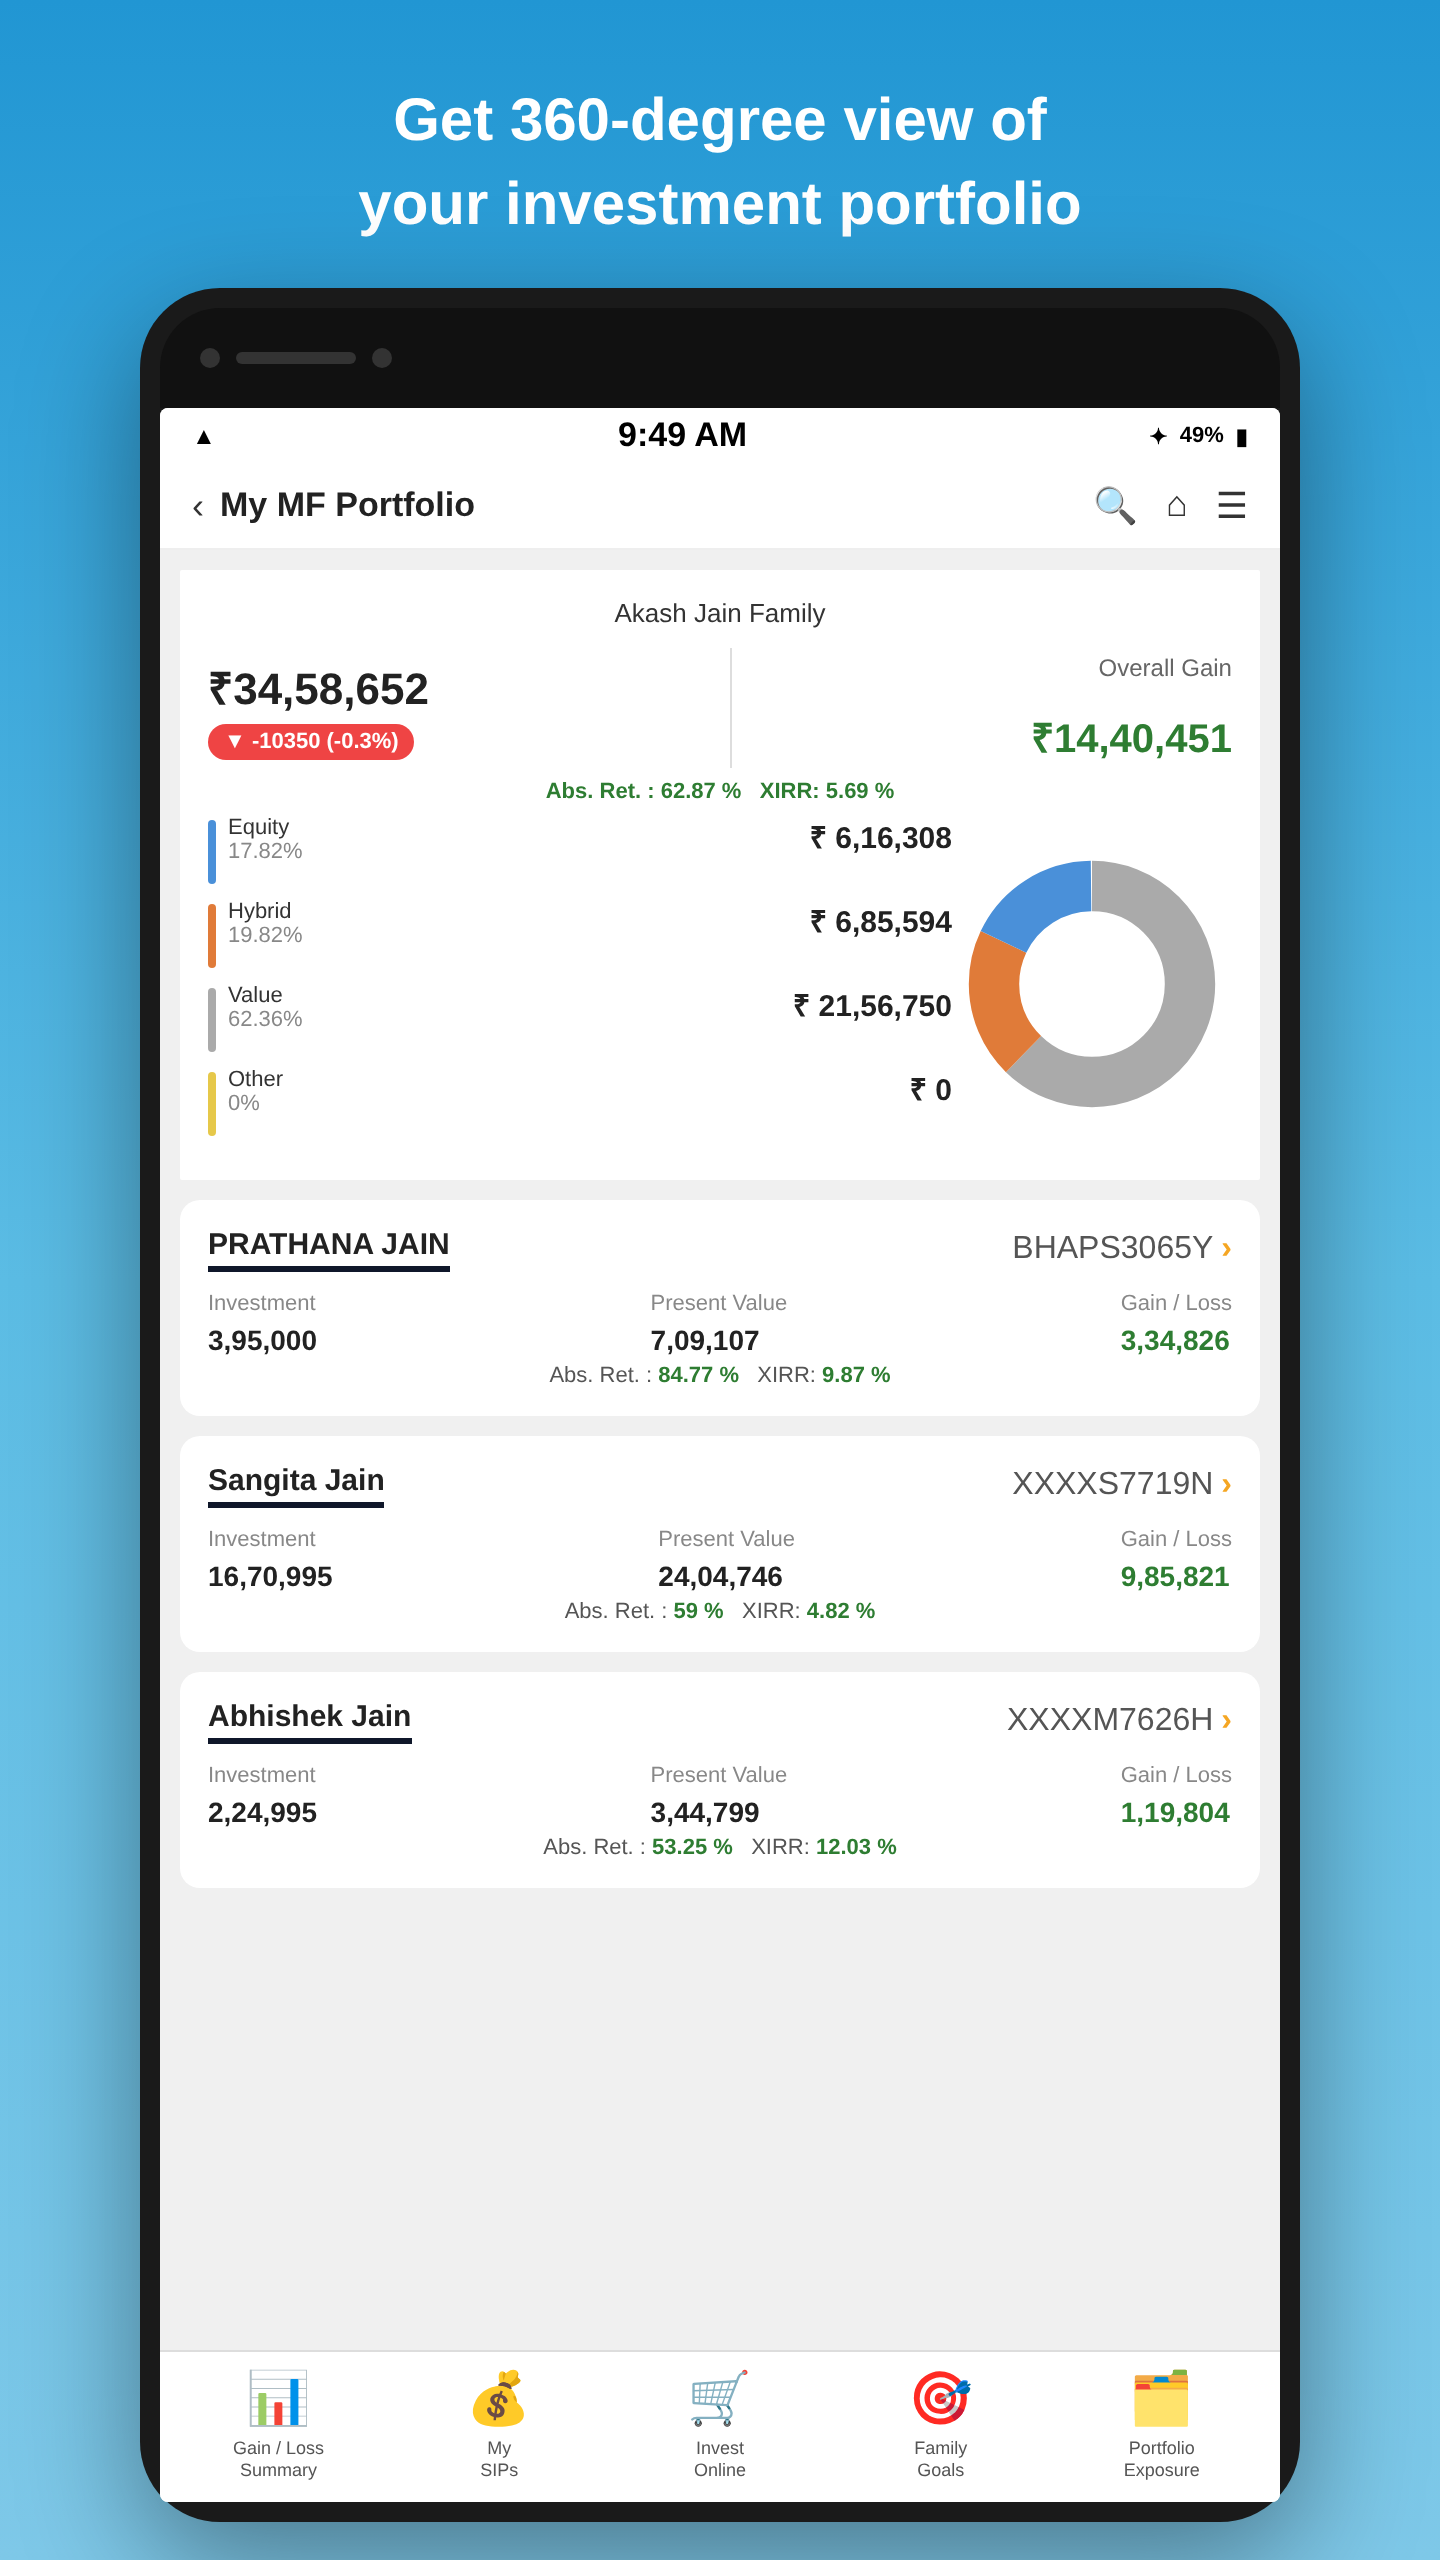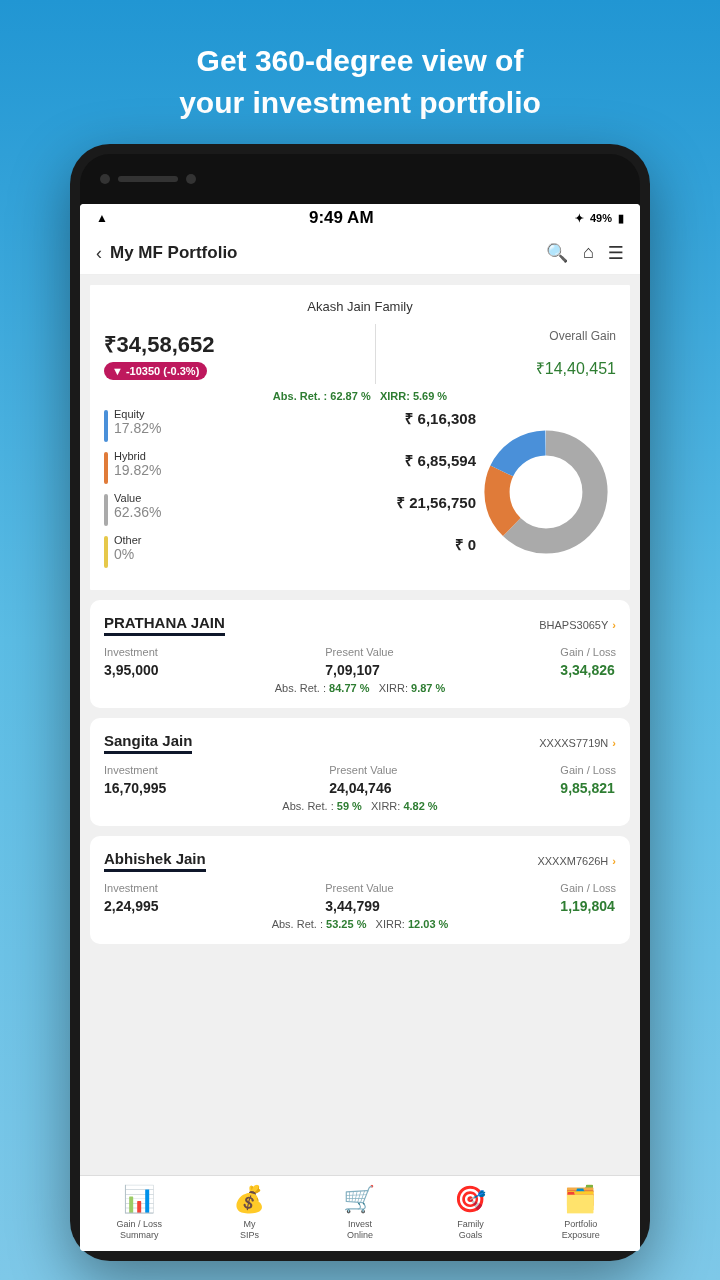--- a/index.html
+++ b/index.html
@@ -94,31 +94,31 @@
       margin-bottom: 6px;
     }
     .portfolio-left {}
     .portfolio-value {
       font-size: 22px;
       font-weight: 700;
       color: #222;
     }
     .portfolio-change {
       display: inline-block;
-      background: #be185d;
+      background: #ef4444;
       color: white;
       font-size: 11px;
       padding: 3px 8px;
       border-radius: 12px;
       margin-top: 4px;
       font-weight: 600;
     }
     .portfolio-right { text-align: right; }
     .overall-gain-label { font-size: 12px; color: #666; }
-    .overall-gain-value { font-size: 16px; font-weight: 400; color: #2e7d32; margin-top: 14px; }
+    .overall-gain-value { font-size: 20px; font-weight: 700; color: #2e7d32; margin-top: 14px; }
     .returns-row {
       text-align: center;
       font-size: 11px;
       color: #555;
       margin: 6px 0;
     }
     .returns-row span { color: #2e7d32; font-weight: 600; }
     .portfolio-details {
       display: flex;
       align-items: center;
@@ -132,21 +132,21 @@
       gap: 6px;
     }
     .legend-color {
       width: 4px;
       height: 32px;
       border-radius: 2px;
       margin-top: 2px;
     }
     .legend-text {}
     .legend-name { font-size: 11px; color: #333; font-weight: 500; }
-    .legend-pct { font-size: 14px; color: #888; }
+    .legend-pct { font-size: 11px; color: #888; }
     .legend-amount { font-size: 15px; font-weight: 600; color: #222; }
     .donut-container {
       width: 140px;
       height: 140px;
       position: relative;
       flex-shrink: 0;
     }
     .donut-container svg { width: 140px; height: 140px; }
     .person-card { background: white; border-radius: 10px; padding: 14px; margin-bottom: 10px; }
     .person-header {
@@ -156,21 +156,21 @@
       margin-bottom: 2px;
     }
     .person-name {
       font-size: 15px;
       font-weight: 700;
       color: #222;
       border-bottom: 3px solid #0f172a;
       padding-bottom: 2px;
     }
     .person-pan {
-      font-size: 11px;
+      font-size: 16px;
       color: #555;
       display: flex;
       align-items: center;
       gap: 4px;
       text-align: right;
     }
     .chevron { color: #f5a623; font-weight: 700; }
     .person-metrics {
       display: flex;
       justify-content: space-between;

